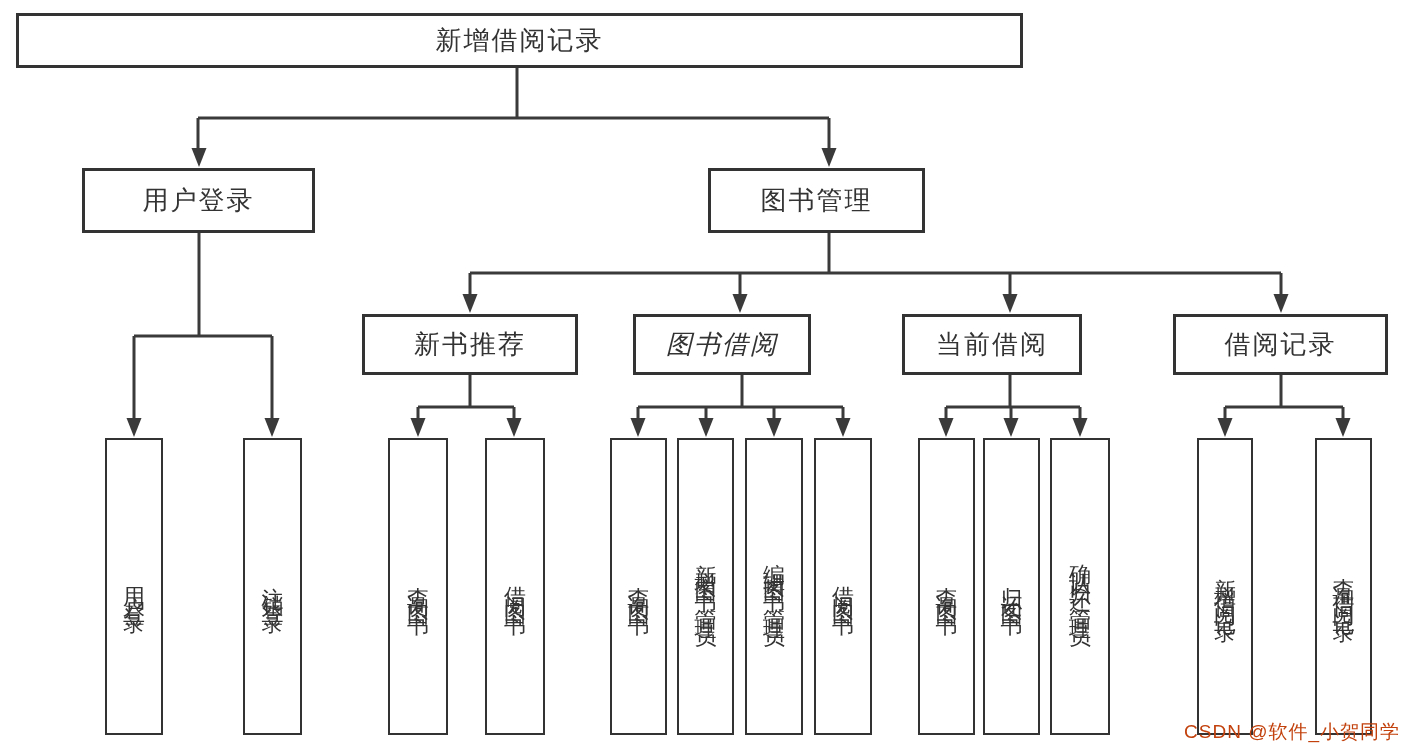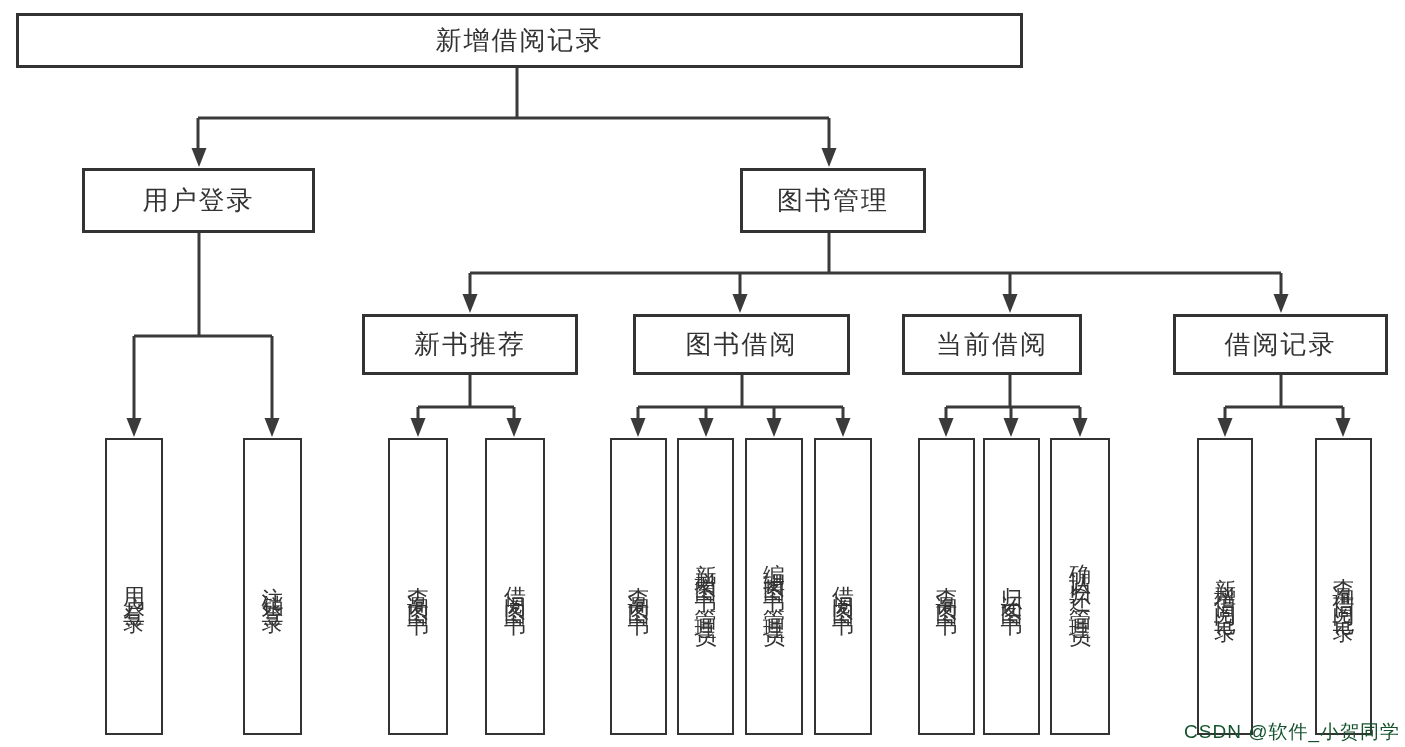--- a/index.html
+++ b/index.html
@@ -15,21 +15,21 @@
     display:flex; align-items:center; justify-content:center;
     z-index:2; font-size:26px; letter-spacing:2px; white-space:nowrap;
   }
   .leaf { border-width:2px; }
   .vtext {
     writing-mode:vertical-rl; text-orientation:mixed;
     font-size:22px; letter-spacing:9px; color:#333333; line-height:1;
   }
   .watermark {
     position:absolute; right:5px; bottom:2px; z-index:5;
-    font-size:19px; color:#14532d; letter-spacing:1px; white-space:nowrap;
+    font-size:19px; color:#c2410c; letter-spacing:1px; white-space:nowrap;
   }
 </style>
 </head>
 <body>
 
 <div class="stage">
 
   <svg class="connectors" viewBox="0 0 1405 747" xmlns="http://www.w3.org/2000/svg">
     <g stroke="#3a3a3a" stroke-width="3" fill="none">
       <path d="M517 68 V118 M198 118 H829 M198 118 V150 M829 118 V150"></path>
@@ -63,28 +63,28 @@
     </g>
   </svg>
 
   <div class="box" style="left:16px; top:13px; width:1007px; height:55px;">
     <span>新增借阅记录</span>
   </div>
 
   <div class="box" style="left:82px; top:168px; width:233px; height:65px;">
     <span>用户登录</span>
   </div>
-  <div class="box" style="left:740px; top:168px; width:186px; height:65px;">
+  <div class="box" style="left:708px; top:168px; width:217px; height:65px;">
     <span>图书管理</span>
   </div>
 
   <div class="box" style="left:362px; top:314px; width:216px; height:61px;justify-content:center;">
     <span>新书推荐</span>
   </div>
-  <div class="box" style="left:633px; top:314px; width:217px; height:61px;">
+  <div class="box" style="left:633px; top:314px; width:178px; height:61px;font-style:italic;">
     <span>图书借阅</span>
   </div>
   <div class="box" style="left:902px; top:314px; width:180px; height:61px;">
     <span>当前借阅</span>
   </div>
   <div class="box" style="left:1173px; top:314px; width:215px; height:61px;">
     <span>借阅记录</span>
   </div>
 
   <div class="box leaf" style="left:105px; top:438px; width:58px; height:297px;">

